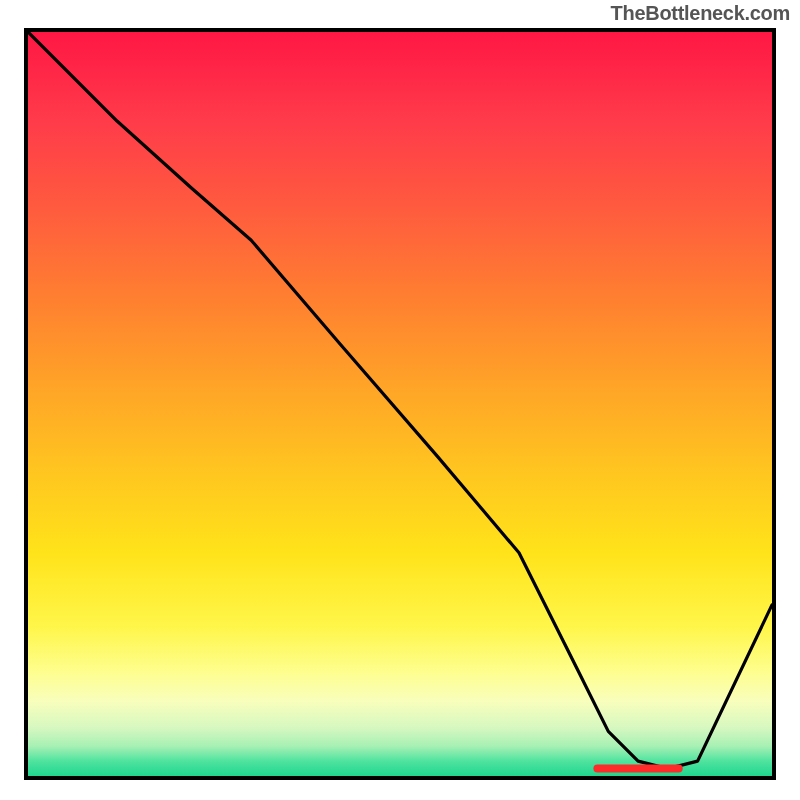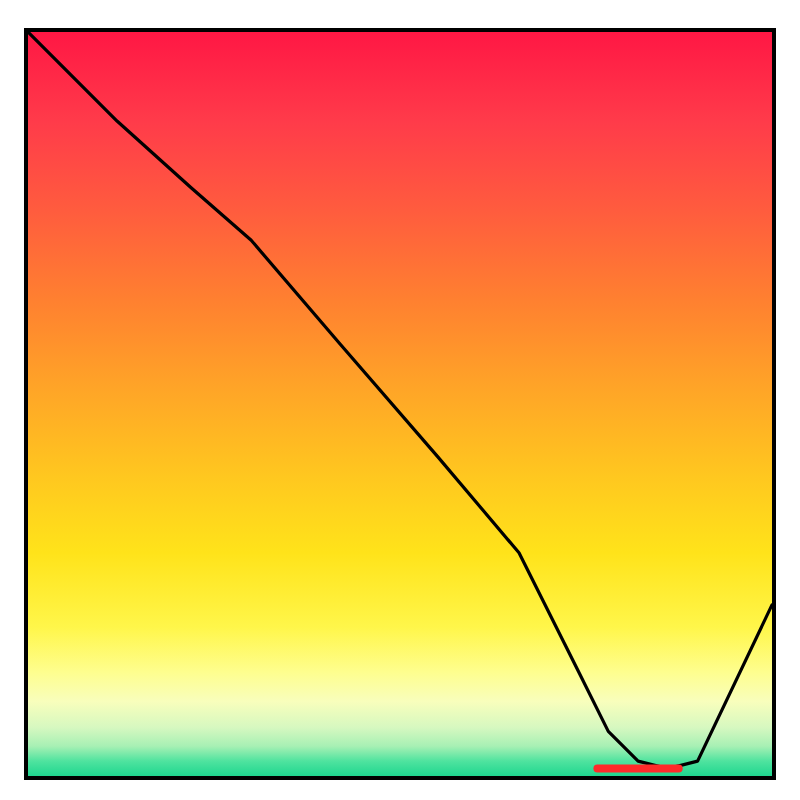--- a/index.html
+++ b/index.html
@@ -66,20 +66,21 @@
     stroke-linecap: round;
   }
   .redbar {
     fill: #ff2a2a;
   }
 </style>
 </head>
 <body>
 
 <div class="container">
+  <div class="watermark">TheBottleneck.com</div>
 
   <div class="plot">
     <svg class="overlay" viewBox="0 0 744 744" preserveAspectRatio="none">
 
       <path id="curvePath" class="curve" d="M0.0 0.0 L89.3 89.3 L163.7 156.2 L223.2 208.3 L312.5 312.5 L409.2 424.1 L491.0 520.8 L550.6 639.8 L580.3 699.4 L610.1 729.1 L639.8 736.6 L669.6 729.1 L744.0 572.9"></path>
       <rect id="valleyBar" class="redbar" x="565.4" y="732.6" width="89.3" height="8" rx="4"></rect>
     </svg>
   </div>
 </div>
 

